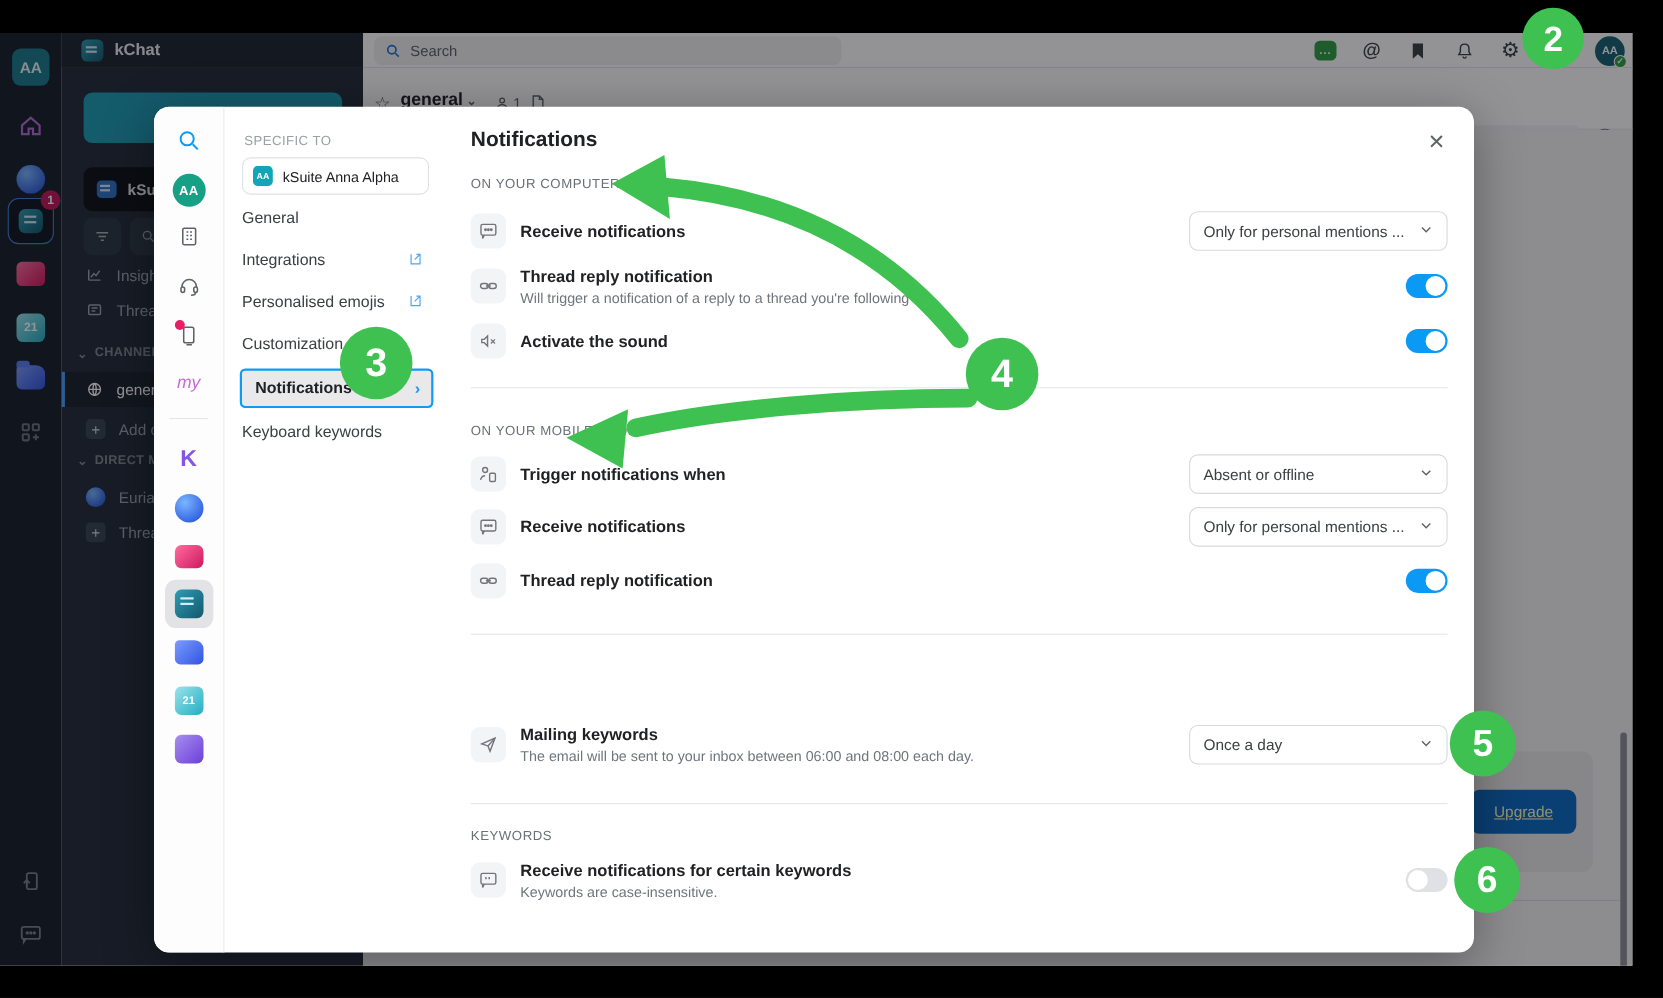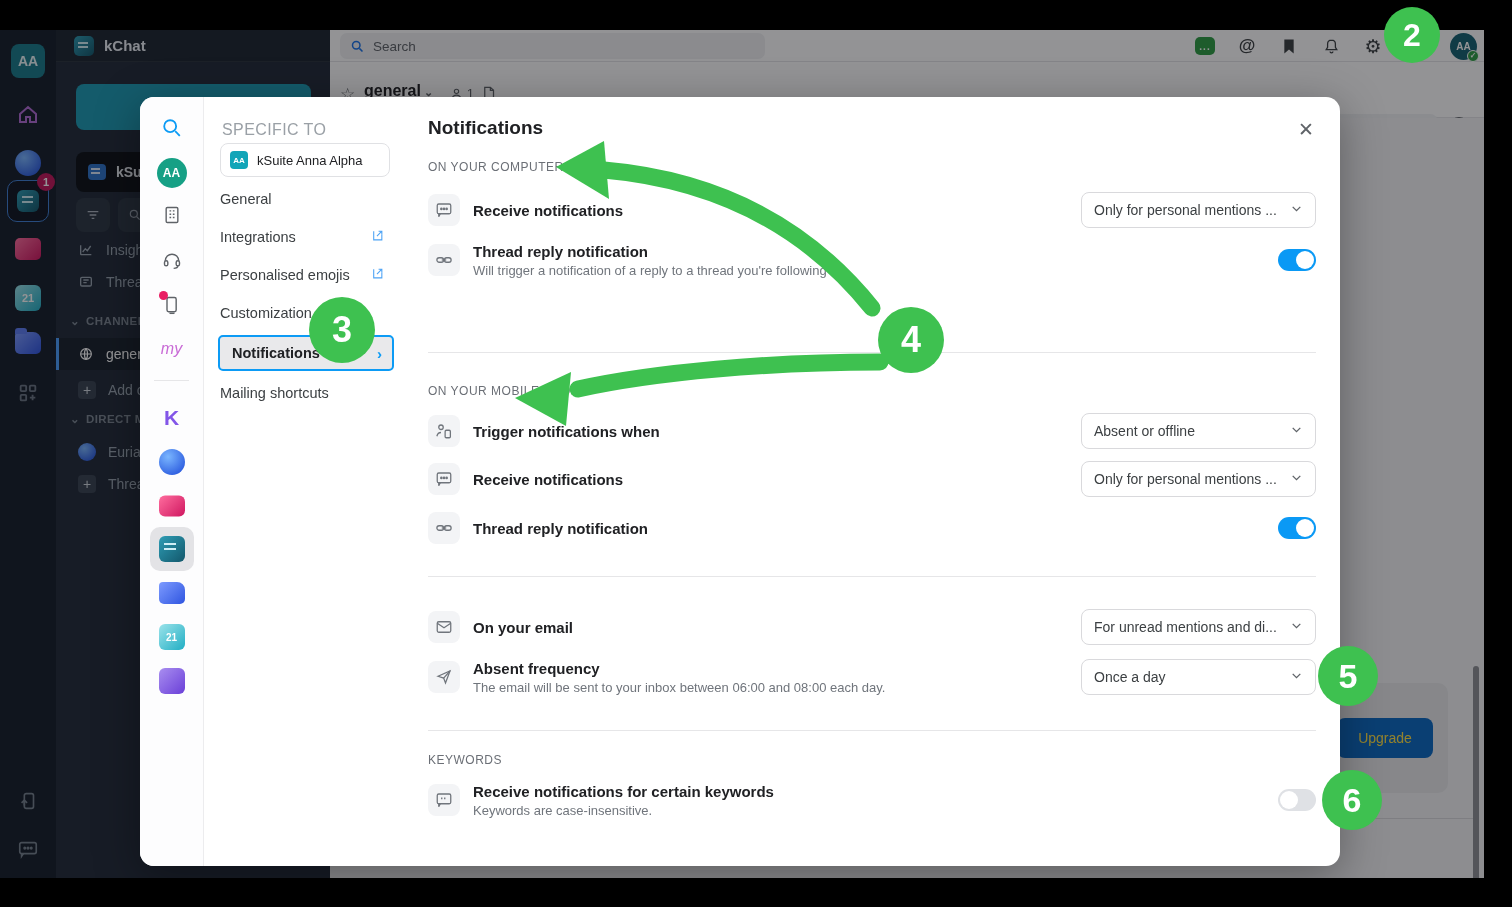--- a/index.html
+++ b/index.html
@@ -66,42 +66,42 @@
                color:#fff;font-size:8px;line-height:9px;text-align:center;}
   .chanbar{position:absolute;left:0;top:32px;width:100%;height:56px;background:#fff;border-bottom:1px solid #e4e5e8;color:#3c4043;}
   .chan-name{position:absolute;left:34px;top:20px;font-size:16px;font-weight:bold;color:#202124;}
   .chan-meta{position:absolute;top:24px;font-size:13px;color:#5f6368;}
   .startcall{position:absolute;left:989px;top:52px;width:119px;height:31px;border-radius:8px;background:#f1f2f4;
              display:flex;align-items:center;justify-content:center;gap:8px;font-size:14px;color:#202124;}
   .sc-cam{width:18px;height:14px;border-radius:3px;background:#2f9e44;position:relative;}
   .sc-cam:after{content:"";position:absolute;right:-4px;top:3px;border-left:5px solid #2f9e44;border-top:4px solid transparent;border-bottom:4px solid transparent;transform:rotate(180deg);}
   .convo{position:absolute;left:0;top:88px;width:100%;bottom:0;background:#f4f5f7;}
   .up-panel{position:absolute;left:1008px;top:565px;width:110px;height:110px;background:#e9eaec;border-radius:10px;}
-  .up-btn{position:absolute;left:1007px;top:600px;width:96px;height:40px;border-radius:8px;background:#0b69c3;color:#fde047;
-          font-size:14px;display:flex;align-items:center;justify-content:center;}
+  .up-btn{position:absolute;left:1007px;top:600px;width:96px;height:40px;border-radius:8px;background:#0b69c3;color:#fef9c3;
+          font-size:14px;display:flex;align-items:center;justify-content:center;text-decoration:underline;}
   .rp-div{position:absolute;left:1010px;top:700px;width:135px;height:1px;background:#d9dadd;}
   .rp-scroll{position:absolute;left:1143px;top:548px;width:6px;height:235px;border-radius:3px;background:#8f9196;}
 
   
   .dim{position:absolute;left:0;top:30px;width:1484px;height:848px;background:rgba(8,10,14,.44);}
 
   
   .modal{position:absolute;left:140px;top:97px;width:1200px;height:769px;background:#fff;border-radius:14px;
          box-shadow:0 10px 45px rgba(0,0,0,.35);display:flex;overflow:hidden;}
   .mrail{position:relative;width:64px;border-right:1px solid #ececee;background:#fdfdfe;flex:none;}
   .mrail .ric{position:absolute;left:50%;transform:translate(-50%,-50%);display:flex;align-items:center;justify-content:center;}
   .m-aa{width:30px;height:30px;border-radius:50%;background:#16a085;color:#fff;font-size:12px;font-weight:bold;}
   .mdiv{position:absolute;left:14px;right:14px;top:283px;height:1px;background:#e6e6e8;}
   .p-tile{width:26px;height:26px;border-radius:6px;}
   .sel-wrap{position:absolute;left:50%;transform:translate(-50%,-50%);width:44px;height:44px;border-radius:10px;background:#e3e3e6;
             display:flex;align-items:center;justify-content:center;}
   .gray-ic{color:#5f6368;}
 
   .mnav{position:relative;width:200px;flex:none;}
-  .mnav-label{position:absolute;left:18px;top:24px;font-size:16px;color:#9aa0a6;letter-spacing:.4px;}
+  .mnav-label{position:absolute;left:18px;top:24px;font-size:12px;color:#9aa0a6;letter-spacing:.4px;}
   .ws-card{position:absolute;left:16px;top:46px;width:170px;height:34px;border:1px solid #e0e1e4;border-radius:8px;background:#fff;
            display:flex;align-items:center;gap:9px;padding:0 9px;}
   .ws-ico{width:18px;height:18px;border-radius:4px;background:#12a5b8;color:#fff;font-size:8px;font-weight:bold;
           display:flex;align-items:center;justify-content:center;}
   .ws-name{font-size:13px;color:#202124;white-space:nowrap;}
   .nav-item{position:absolute;left:16px;width:172px;height:36px;display:flex;align-items:center;font-size:14.5px;color:#3c4043;}
   .nav-item .ext{position:absolute;right:8px;color:#4da3f5;}
   .nav-item.sel{left:14px;width:176px;border:2px solid #0c9bf5;border-radius:5px;background:#e9e9eb;padding-left:12px;
                 font-weight:bold;color:#202124;}
   .nav-item.sel .chev{position:absolute;right:10px;color:#0c9bf5;font-size:15px;font-weight:bold;}
@@ -380,21 +380,21 @@
         <span class="ext"><svg width="13" height="13" viewBox="0 0 24 24" fill="none" stroke="currentColor" stroke-width="2">
               <path d="M5 9h-1v15h15v-10" transform="translate(1 -4)"></path>
               <path d="M14 4h6v6M20 4l-9 9"></path>
             </svg></span>
       </div>
       <div class="nav-item sel" style="top:238px">
         <span>Notifications</span>
         <span class="chev">›</span>
       </div>
       <div class="nav-item" style="top:278px">
-          <span>Mailing shortcuts</span>
+          <span>Keyboard keywords</span>
         </div>
     </div>
 
     <div class="mcontent">
       <div class="mtitle">Notifications</div>
       <div class="mclose">✕</div>
 
       <div class="sec-h" style="top:63px">ON YOUR COMPUTER</div>
 
       <div class="mrow" style="top:89px">
@@ -426,20 +426,32 @@
               <path d="M9 12h6"></path>
             </svg>
         </span>
         <div class="rtxt">
           <div class="rlabel">Thread reply notification</div>
           <div class="rsub">Will trigger a notification of a reply to a thread you're following</div>
         </div>
         <div class="tog"></div>
       </div>
 
+      <div class="mrow" style="top:189px">
+        <span class="chip">
+          <svg width="18" height="18" viewBox="0 0 24 24" fill="none" stroke="currentColor" stroke-width="1.7">
+              <path d="M4 10v4h3l4 4V6l-4 4H4z"></path>
+              <path d="M15 10l5 5M20 10l-5 5" stroke-width="1.5"></path>
+            </svg>
+        </span>
+        <div class="rtxt">
+            <div class="rlabel">Activate the sound</div>
+          </div>
+        <div class="tog"></div>
+      </div>
 
       <div class="hr" style="top:255px"></div>
       <div class="sec-h" style="top:287px">ON YOUR MOBILE PHONE</div>
 
       <div class="mrow" style="top:310px">
         <span class="chip">
           <svg width="18" height="18" viewBox="0 0 24 24" fill="none" stroke="currentColor" stroke-width="1.7">
               <circle cx="8" cy="7" r="3"></circle>
               <path d="M2.5 19c.8-3.5 3-5 5.5-5"></path>
               <rect x="13.5" y="11" width="7" height="10" rx="1.5"></rect>
@@ -486,47 +498,30 @@
             </svg>
         </span>
         <div class="rtxt">
           <div class="rlabel">Thread reply notification</div>
         </div>
         <div class="tog"></div>
       </div>
 
       <div class="hr" style="top:479px"></div>
 
-      <div class="mrow" style="top:506px">
-        <span class="chip">
-          <svg width="18" height="18" viewBox="0 0 24 24" fill="none" stroke="currentColor" stroke-width="1.7">
-              <rect x="3" y="5" width="18" height="14" rx="2"></rect>
-              <path d="M3 7l9 6 9-6"></path>
-            </svg>
-        </span>
-        <div class="rtxt">
-            <div class="rlabel">On your email</div>
-          </div>
-        <div class="dd">
-          <span>For unread mentions and di...</span>
-          <span class="chev"><svg width="13" height="13" viewBox="0 0 24 24" fill="none" stroke="currentColor" stroke-width="2.4">
-                <path d="M5 9l7 7 7-7"></path>
-              </svg></span>
-        </div>
-      </div>
 
       <div class="mrow" style="top:556px">
         <span class="chip">
           <svg width="18" height="18" viewBox="0 0 24 24" fill="none" stroke="currentColor" stroke-width="1.7">
               <path d="M4 11l16-7-6 16-2.5-6.5L4 11z"></path>
               <path d="M11.5 13.5L20 4"></path>
             </svg>
         </span>
         <div class="rtxt">
-          <div class="rlabel">Absent frequency</div>
+          <div class="rlabel">Mailing keywords</div>
           <div class="rsub">The email will be sent to your inbox between 06:00 and 08:00 each day.</div>
         </div>
         <div class="dd">
           <span>Once a day</span>
           <span class="chev"><svg width="13" height="13" viewBox="0 0 24 24" fill="none" stroke="currentColor" stroke-width="2.4">
                 <path d="M5 9l7 7 7-7"></path>
               </svg></span>
         </div>
       </div>
 

